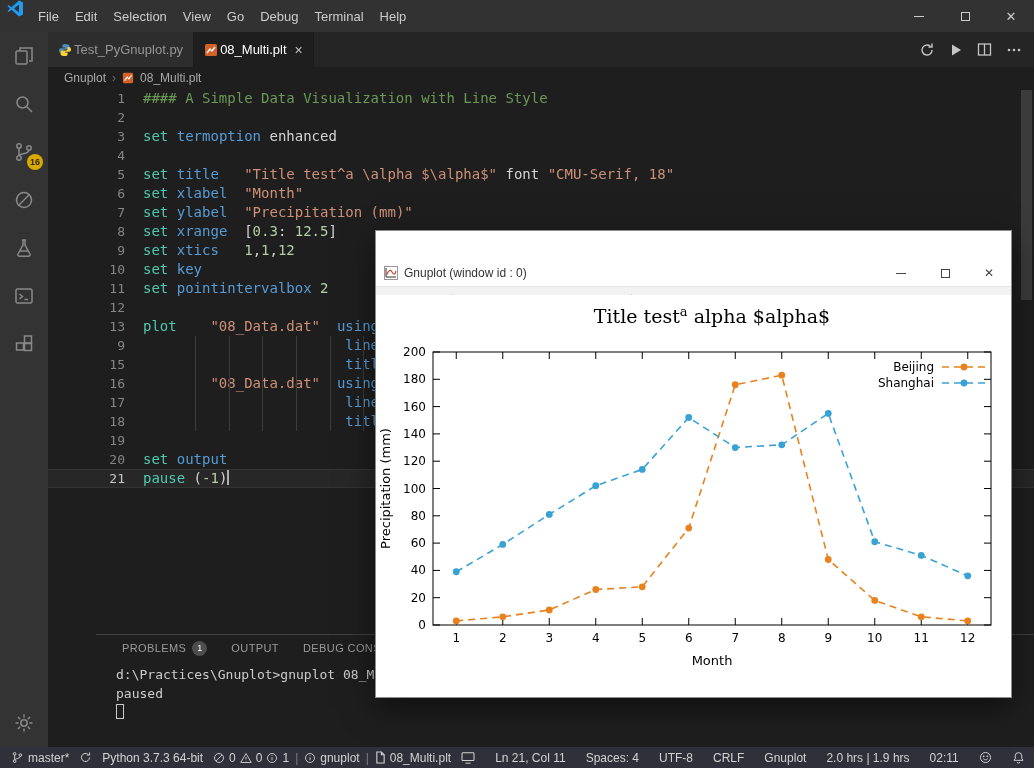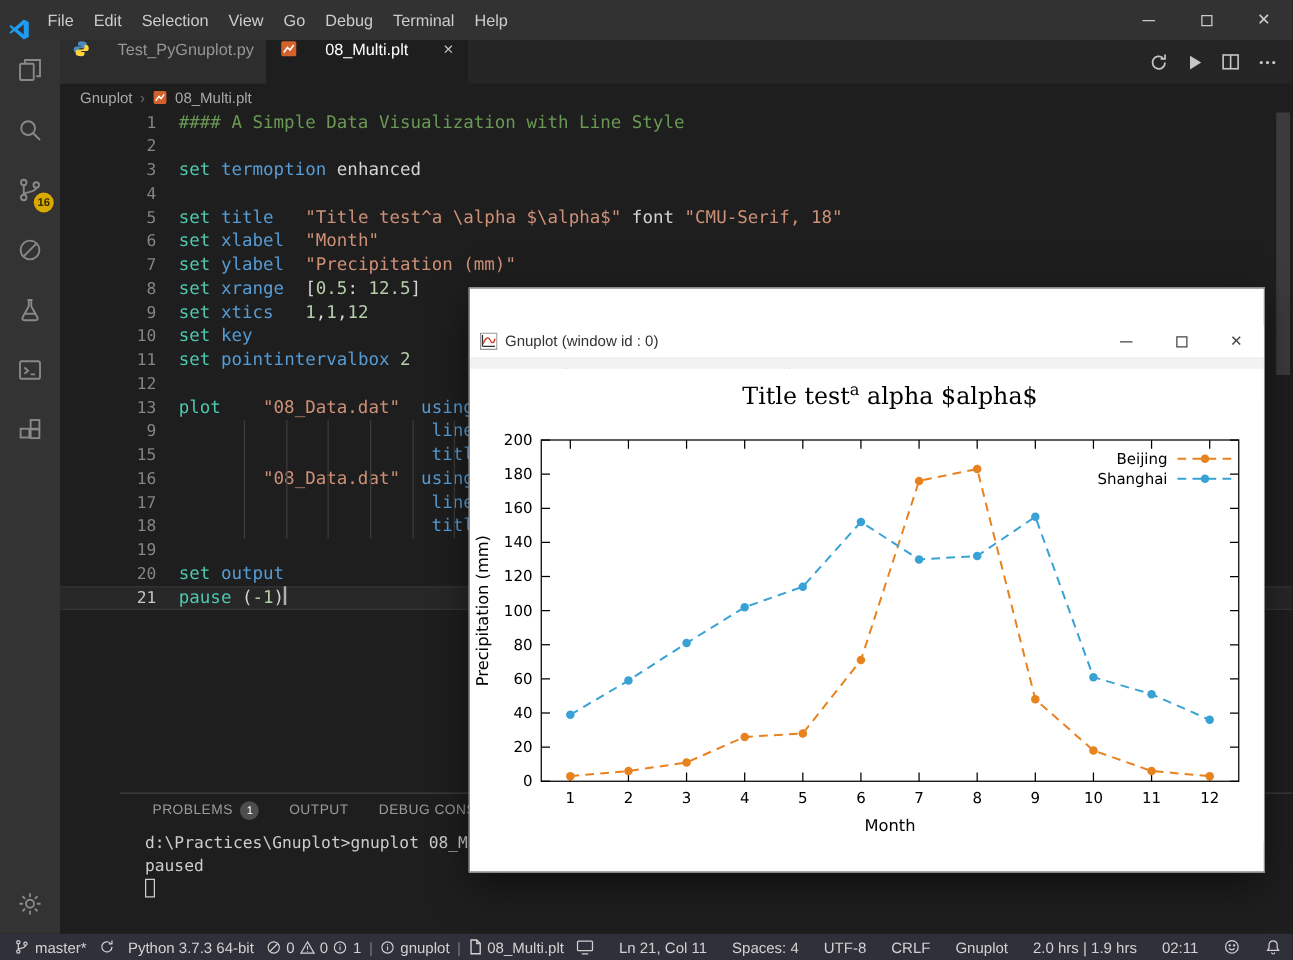--- a/index.html
+++ b/index.html
@@ -6,21 +6,21 @@
   html,body { width:1034px; height:768px; }
   body {
     position:relative; overflow:hidden; background:#1e1e1e;
     font-family:"Liberation Sans","DejaVu Sans",sans-serif;
     -webkit-font-smoothing:antialiased; color:#cccccc;
   }
   svg { display:block; }
 
   
   .titlebar { position:absolute; left:0; top:0; right:0; height:32px; background:#323233;
-    display:flex; align-items:flex-end; font-size:13px; color:#cccccc; z-index:20; }
+    display:flex; align-items:flex-start; font-size:13px; color:#cccccc; z-index:20; }
   .app-logo { width:30px; display:flex; justify-content:center; }
   .menu-item { padding:0 8px; height:32px; display:flex; align-items:center; cursor:default; }
   .window-title { position:absolute; left:50%; transform:translateX(-50%); color:#bdbdbd; white-space:nowrap; }
   .win-controls { margin-left:auto; display:flex; height:32px; }
   .win-btn { width:46px; height:32px; display:flex; align-items:center; justify-content:center; color:#cccccc; }
   .win-btn .bar { width:10px; height:1px; background:#ccc; }
   .win-btn .box { width:9px; height:9px; border:1px solid #ccc; }
 
   
   .activitybar { position:absolute; left:0; top:32px; width:48px; bottom:21px; background:#333333; z-index:5;
@@ -28,21 +28,21 @@
   .act-item { width:48px; height:48px; display:flex; align-items:center; justify-content:center; position:relative; cursor:pointer; }
   .act-item svg { stroke:#898989; }
   .act-badge { position:absolute; right:5px; bottom:6px; background:#d9a900; color:#332b00; font-size:9px;
     min-width:16px; height:16px; border-radius:8px; display:flex; align-items:center; justify-content:center; font-weight:bold; }
   .act-bottom { margin-top:auto; }
 
   
   .editor-region { position:absolute; left:48px; top:32px; right:0; bottom:21px; background:#1e1e1e; }
 
   .tabbar { height:35px; background:#252526; display:flex; align-items:stretch; }
-  .tab { display:flex; align-items:flex-start; gap:22px; padding:0 10px; font-size:13px; border-right:1px solid #1b1b1c; cursor:pointer; }
+  .tab { display:flex; align-items:center; gap:2px; padding:0 10px; font-size:13px; border-right:1px solid #1b1b1c; cursor:pointer; }
   .tab.inactive { background:#2d2d2d; color:#969696; }
   .tab.active { background:#1e1e1e; color:#ffffff; }
   .tab-close { margin-left:6px; color:#c0c0c0; font-size:14px; line-height:1; }
   .tab-actions { margin-left:auto; display:flex; align-items:center; gap:14px; padding-right:12px; color:#c5c5c5; }
   .tab-actions .ta { cursor:pointer; display:flex; align-items:center; }
 
   .breadcrumbs { height:22px; display:flex; align-items:center; gap:6px; padding-left:16px; font-size:12px; color:#a9a9a9; background:#1e1e1e; }
   .crumb { cursor:pointer; }
   .crumb-sep { color:#6e6e6e; }
 
@@ -238,21 +238,21 @@
 
   <div class="code-area">
     <div id="code-lines">
         <div class="code-row"><span class="gutter-num">1</span><span class="code-text"><span class="tk-c">#### A Simple Data Visualization with Line Style</span></span></div>
         <div class="code-row"><span class="gutter-num">2</span><span class="code-text"></span></div>
         <div class="code-row"><span class="gutter-num">3</span><span class="code-text"><span class="tk-k">set</span><span class="tk-d"> </span><span class="tk-p">termoption</span><span class="tk-d"> enhanced</span></span></div>
         <div class="code-row"><span class="gutter-num">4</span><span class="code-text"></span></div>
         <div class="code-row"><span class="gutter-num">5</span><span class="code-text"><span class="tk-k">set</span><span class="tk-d"> </span><span class="tk-p">title</span><span class="tk-d">   </span><span class="tk-s">"Title test^a \alpha $\alpha$"</span><span class="tk-d"> font </span><span class="tk-s">"CMU-Serif, 18"</span></span></div>
         <div class="code-row"><span class="gutter-num">6</span><span class="code-text"><span class="tk-k">set</span><span class="tk-d"> </span><span class="tk-p">xlabel</span><span class="tk-d">  </span><span class="tk-s">"Month"</span></span></div>
         <div class="code-row"><span class="gutter-num">7</span><span class="code-text"><span class="tk-k">set</span><span class="tk-d"> </span><span class="tk-p">ylabel</span><span class="tk-d">  </span><span class="tk-s">"Precipitation (mm)"</span></span></div>
-        <div class="code-row"><span class="gutter-num">8</span><span class="code-text"><span class="tk-k">set</span><span class="tk-d"> </span><span class="tk-p">xrange</span><span class="tk-d">  [</span><span class="tk-n">0.5</span><span class="tk-d">: </span><span class="tk-n">12.5</span><span class="tk-d">]</span></span></div>
+        <div class="code-row"><span class="gutter-num">8</span><span class="code-text"><span class="tk-k">set</span><span class="tk-d"> </span><span class="tk-p">xrange</span><span class="tk-d">  [</span><span class="tk-n">0.3</span><span class="tk-d">: </span><span class="tk-n">12.5</span><span class="tk-d">]</span></span></div>
         <div class="code-row"><span class="gutter-num">9</span><span class="code-text"><span class="tk-k">set</span><span class="tk-d"> </span><span class="tk-p">xtics</span><span class="tk-d">   </span><span class="tk-n">1</span><span class="tk-d">,</span><span class="tk-n">1</span><span class="tk-d">,</span><span class="tk-n">12</span></span></div>
         <div class="code-row"><span class="gutter-num">10</span><span class="code-text"><span class="tk-k">set</span><span class="tk-d"> </span><span class="tk-p">key</span></span></div>
         <div class="code-row"><span class="gutter-num">11</span><span class="code-text"><span class="tk-k">set</span><span class="tk-d"> </span><span class="tk-p">pointintervalbox</span><span class="tk-d"> </span><span class="tk-n">2</span></span></div>
         <div class="code-row"><span class="gutter-num">12</span><span class="code-text"></span></div>
         <div class="code-row"><span class="gutter-num">13</span><span class="code-text"><span class="tk-k">plot</span><span class="tk-d">    </span><span class="tk-s">"08_Data.dat"</span><span class="tk-d">  </span><span class="tk-p">using</span></span></div>
         <div class="code-row"><span class="gutter-num">9</span><span class="code-text"><span class="tk-d">                        </span><span class="tk-p">lineco</span></span></div>
         <div class="code-row"><span class="gutter-num">15</span><span class="code-text"><span class="tk-d">                        </span><span class="tk-p">title</span></span></div>
         <div class="code-row"><span class="gutter-num">16</span><span class="code-text"><span class="tk-d">        </span><span class="tk-s">"08_Data.dat"</span><span class="tk-d">  </span><span class="tk-p">using</span></span></div>
         <div class="code-row"><span class="gutter-num">17</span><span class="code-text"><span class="tk-d">                        </span><span class="tk-p">lineco</span></span></div>
         <div class="code-row"><span class="gutter-num">18</span><span class="code-text"><span class="tk-d">                        </span><span class="tk-p">title</span></span></div>

